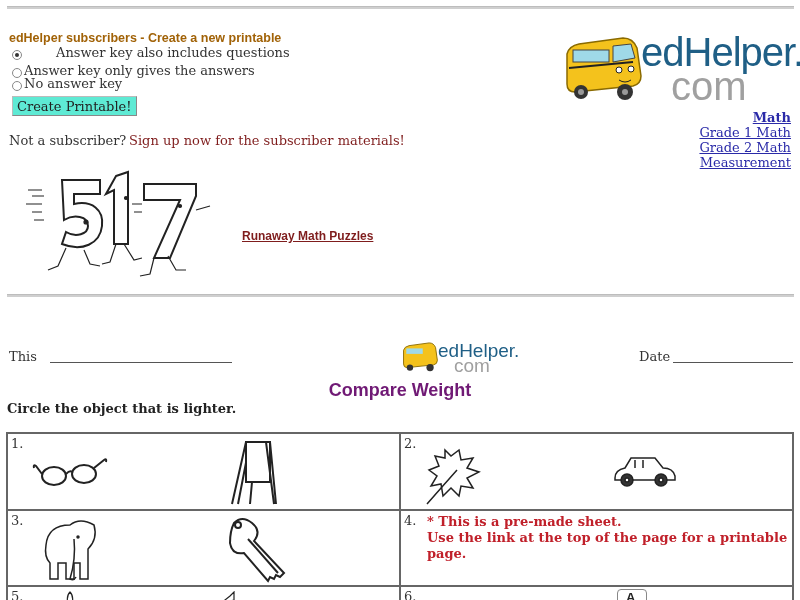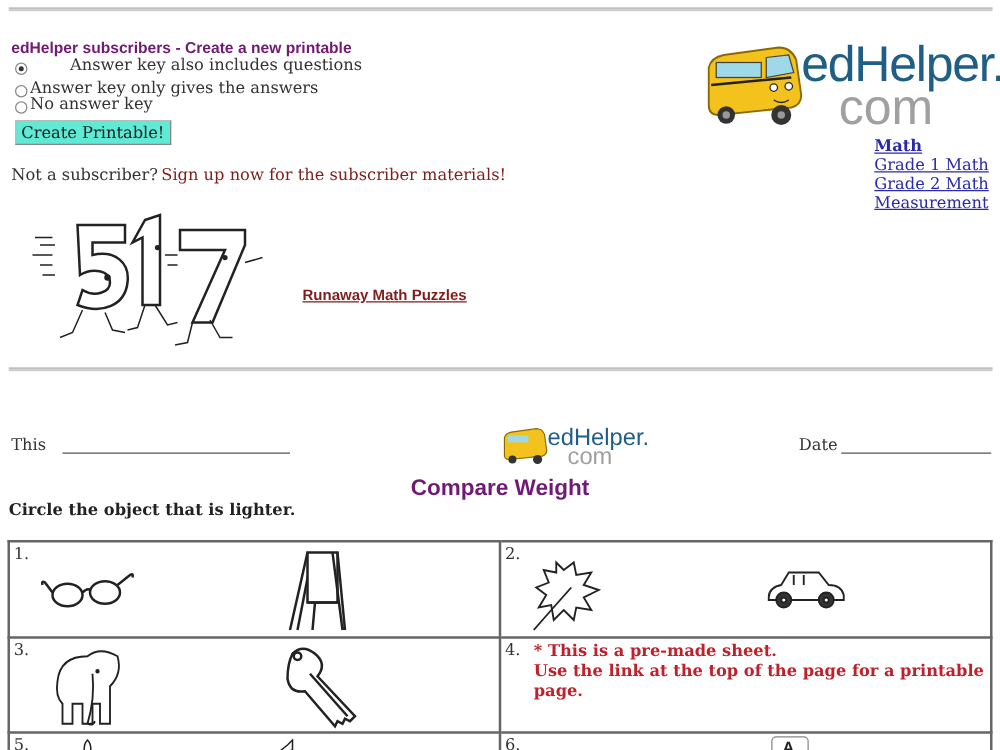--- a/index.html
+++ b/index.html
@@ -1,28 +1,28 @@
 <!DOCTYPE html>
 <html><head>
 <meta charset="utf-8">
 <style>
   html, body { margin:0; padding:0; background:#ffffff; }
   body { width:800px; height:600px; overflow:hidden; position:relative; font-family:"DejaVu Serif", serif; color:#222; }
   .abs { position:absolute; }
   .hr { position:absolute; left:7px; width:787px; height:2px; background:#cfcfcf; border-top:1px solid #bdbdbd; }
-  .sub-title { left:9px; top:31px; font-family:"Liberation Sans", sans-serif; font-weight:bold; font-size:12.5px; color:#701a75; }
+  .sub-title { left:9px; top:31px; font-family:"Liberation Sans", sans-serif; font-weight:bold; font-size:12.5px; color:#a16207; }
   .radio-row { position:absolute; left:12px; font-size:13px; color:#333; display:flex; align-items:center; }
   .radio { width:8px; height:8px; border:1px solid #888; border-radius:50%; margin-right:2px; margin-top:4px; position:relative; background:#fff; }
   .radio.checked::after { content:""; position:absolute; left:2px; top:2px; width:4px; height:4px; border-radius:50%; background:#333; }
   .btn { position:absolute; left:12px; top:96px; height:20px; padding:0 4px; font-family:"DejaVu Serif", serif; font-size:13px; color:#222; background:#5eead4; border:1px solid #bbb; border-right-color:#888; border-bottom-color:#888; line-height:19px; }
   .not-sub { left:9px; top:133px; font-size:13px; color:#333; }
   .link { color:#7f1d1d; }
   .signup { left:129px; top:133px; font-size:13px; }
   .runaway { left:242px; top:229px; font-family:"Liberation Sans", sans-serif; font-weight:bold; font-size:12px; color:#7f1d1d; text-decoration:underline; }
-  .right-links { position:absolute; right:9px; top:110px; font-size:13px; line-height:15px; }
+  .right-links { position:absolute; right:9px; top:110px; text-align:right; font-size:13px; line-height:15px; }
   .right-links a { display:block; color:#2a2aa8; text-decoration:underline; }
   .right-links a.bold { font-weight:bold; }
   .logo-big { left:563px; top:30px; width:232px; height:80px; }
   .logo-text { position:absolute; font-family:"Liberation Sans", sans-serif; }
   .name-label { left:9px; top:349px; font-size:13px; color:#333; }
   .line { position:absolute; height:1px; background:#555; }
   .date-label { left:639px; top:349px; font-size:13px; color:#333; }
   .ws-title { left:0; width:800px; top:380px; text-align:center; font-family:"Liberation Sans", sans-serif; font-weight:bold; font-size:18px; color:#701a75; }
   .instr { left:7px; top:401px; font-size:13px; font-weight:bold; color:#222; }
   table.grid { position:absolute; left:6px; top:432px; width:788px; border-collapse:collapse; }

